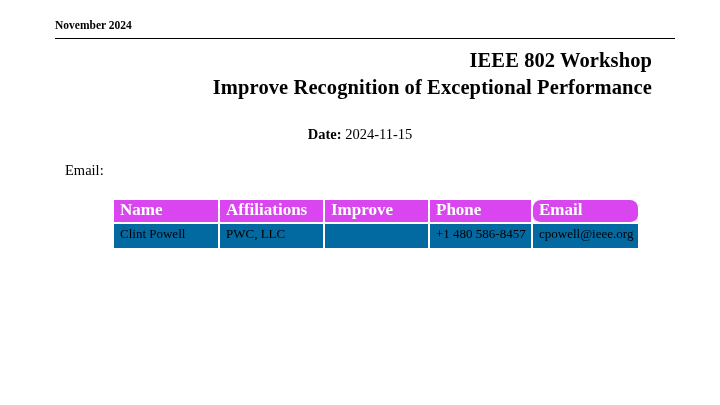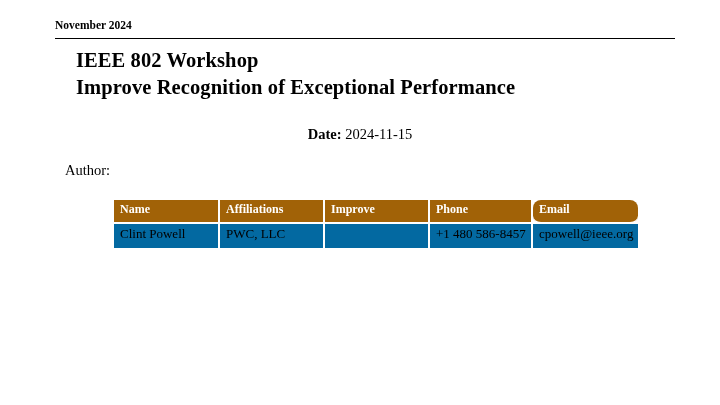--- a/index.html
+++ b/index.html
@@ -43,24 +43,24 @@
   .header-doc {
     font-size: 11.5px;
     font-weight: bold;
     line-height: 14px;
     white-space: nowrap;
   }
 
   
   .title-block {
     position: absolute;
-    left: 76px;
+    left: 52px;
     top: 47px;
     width: 600px;
-    text-align: left;
+    text-align: right;
   }
   .title-line {
     font-size: 20.5px;
     font-weight: bold;
     line-height: 27px;
     letter-spacing: 0.1px;
     white-space: nowrap;
   }
 
   
@@ -102,23 +102,23 @@
   }
   .author-table th,
   .author-table td {
     padding: 2px 0 2px 6px;
     text-align: left;
     vertical-align: top;
     overflow: hidden;
     white-space: nowrap;
   }
   .author-table thead th {
-    background: #a16207;
+    background: #d946ef;
     color: #ffffff;
-    font-size: 12px;
+    font-size: 17px;
     font-weight: bold;
     height: 18px;
     line-height: 15px;
     border-right: 2px solid #ffffff;
     border-bottom: 2px solid #ffffff;
   }
   .author-table thead th:last-child {
     border-right: none;
     border-radius: 8px;
   }
@@ -181,21 +181,21 @@
   <div class="title-block">
     <div class="title-line">IEEE 802 Workshop</div>
     <div class="title-line">Improve Recognition of Exceptional Performance</div>
   </div>
 
   <div class="date-line">
     <span class="date-label">Date:</span>
     <span class="date-value">2024-11-15</span>
   </div>
 
-  <div class="author-label">Author:</div>
+  <div class="author-label">Email:</div>
 
   <table class="author-table">
     <thead>
       <tr>
         <th class="col-name">Name</th>
         <th class="col-affil">Affiliations</th>
         <th class="col-address">Improve</th>
         <th class="col-phone">Phone</th>
         <th class="col-email">Email</th>
       </tr>

